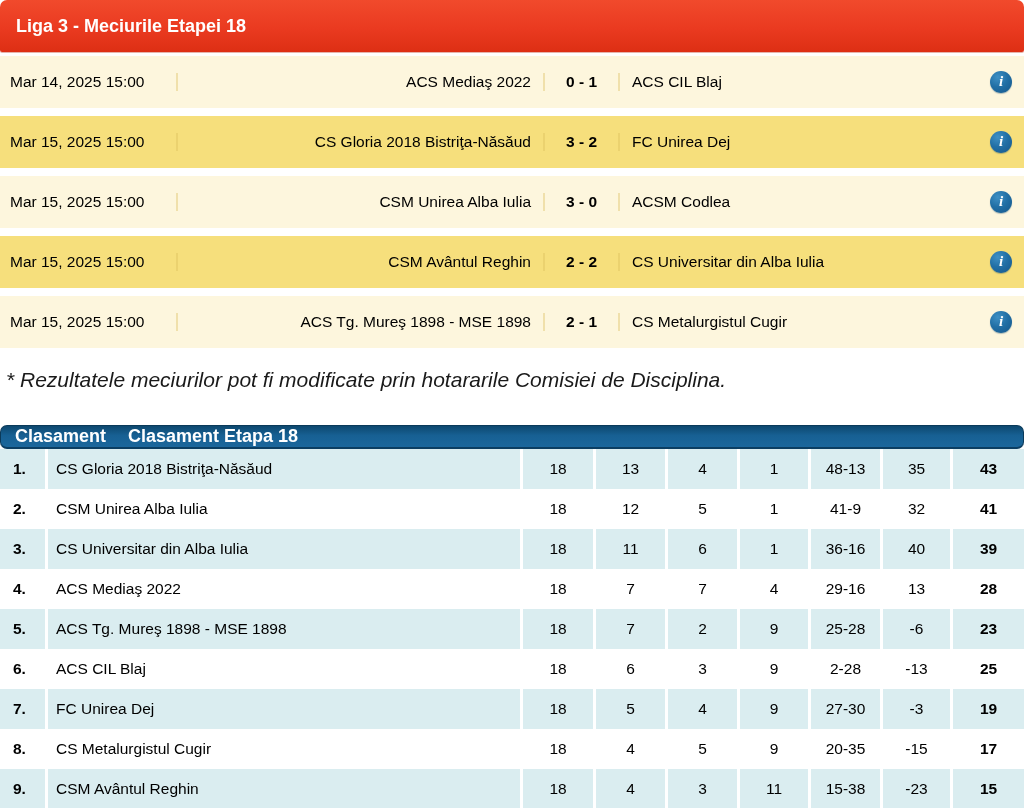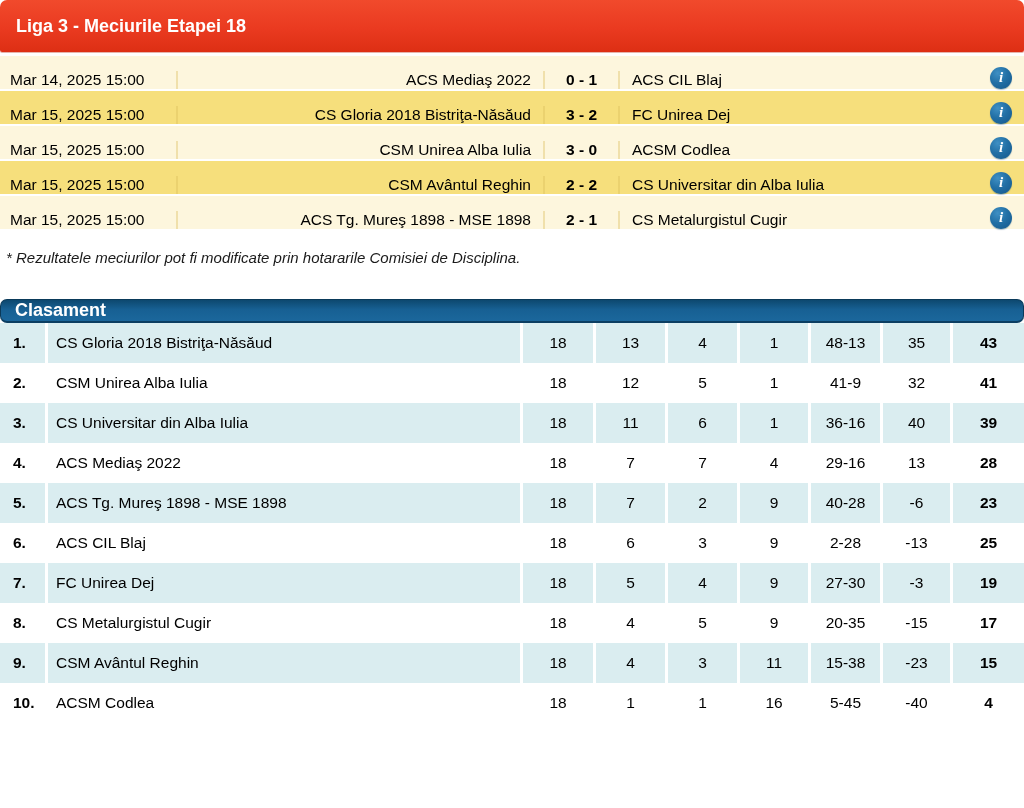--- a/index.html
+++ b/index.html
@@ -9,21 +9,21 @@
   
   .match-header {
     height:52px; margin-bottom:4px;
     background:linear-gradient(180deg,#f14a2c 0%, #ea3a20 55%, #dd2f14 100%);
     border-radius:7px 7px 2px 2px;
     display:flex; align-items:center; padding-left:16px;
     box-shadow:0 1px 0 rgba(180,40,20,0.35);
   }
   .match-header .title { color:#fff; font-size:18px; font-weight:bold; }
 
-  .mrow { height:33px; margin-bottom:2px; display:flex; align-items:flex-end; }
+  .mrow { height:52px; margin-bottom:8px; display:flex; align-items:center; }
   .mbody .mrow:nth-of-type(odd)  { background:#fdf6dd; }
   .mbody .mrow:nth-of-type(even) { background:#f6df7c; }
   .mcell { display:flex; align-items:center; font-size:15.5px; }
   .mcell-date  { width:178px; padding-left:10px; border-right:2px solid rgba(219,188,90,0.38); }
   .mcell-home  { width:367px; justify-content:flex-end; padding-right:12px;
                  border-right:2px solid rgba(219,188,90,0.38); }
   .mcell-score { width:75px; justify-content:center; font-weight:bold;
                  border-right:2px solid rgba(219,188,90,0.38); }
   .mcell-away  { flex:1; padding-left:12px; }
   .mcell-icon  { width:46px; justify-content:center; }
@@ -33,21 +33,21 @@
     background:radial-gradient(circle at 35% 28%, #3f90c4 0%, #2270a6 45%, #15568a 100%);
     display:flex; align-items:center; justify-content:center;
     cursor:pointer; box-shadow:0 1px 1px rgba(0,60,100,0.3);
   }
   .info-icon .glyph {
     color:#fff; font-family:"Liberation Serif","DejaVu Serif",serif;
     font-style:italic; font-weight:bold; font-size:15px; line-height:1;
     transform:translateY(-1px);
   }
 
-  .note { margin-top:20px; padding-left:6px; font-style:italic; font-size:15px; color:#1a1a1a; }
+  .note { margin-top:20px; padding-left:6px; font-style:italic; font-size:21px; color:#1a1a1a; }
 
   
   .stand-header-bar {
     height:24px; margin-top:33px;
     background:linear-gradient(180deg,#0d486f 0%, #176093 45%, #1b679c 100%);
     border:1px solid #0a3a5a; border-bottom:2px solid #0b3e62;
     border-radius:7px;
     display:flex; align-items:center; gap:22px; padding-left:14px;
   }
   .stand-header-bar .title { color:#fff; font-size:18px; font-weight:bold; }
@@ -137,20 +137,21 @@
           <span class="glyph">i</span>
         </span>
       </div>
     </div>
   </div>
 
 <div class="note">* Rezultatele meciurilor pot fi modificate prin hotararile Comisiei de Disciplina.</div>
 
 <div class="stand-header-bar">
   <span class="title">Clasament</span>
+  <span class="title">Clasament Etapa 18</span>
 </div>
 
 <div class="stable">
   <div class="sbody">
 
       <div class="srow">
         <div class="scell col-loc">1.</div>
         <div class="scell col-team">CS Gloria 2018 Bistriţa-Năsăud</div>
         <div class="scell col-m">18</div>
         <div class="scell col-v">13</div>
@@ -197,21 +198,21 @@
         <div class="scell col-pct">28</div>
       </div>
 
       <div class="srow">
         <div class="scell col-loc">5.</div>
         <div class="scell col-team">ACS Tg. Mureş 1898 - MSE 1898</div>
         <div class="scell col-m">18</div>
         <div class="scell col-v">7</div>
         <div class="scell col-e">2</div>
         <div class="scell col-i">9</div>
-        <div class="scell col-gol">40-28</div>
+        <div class="scell col-gol">25-28</div>
         <div class="scell col-diff">-6</div>
         <div class="scell col-pct">23</div>
       </div>
 
       <div class="srow">
         <div class="scell col-loc">6.</div>
         <div class="scell col-team">ACS CIL Blaj</div>
         <div class="scell col-m">18</div>
         <div class="scell col-v">6</div>
         <div class="scell col-e">3</div>

